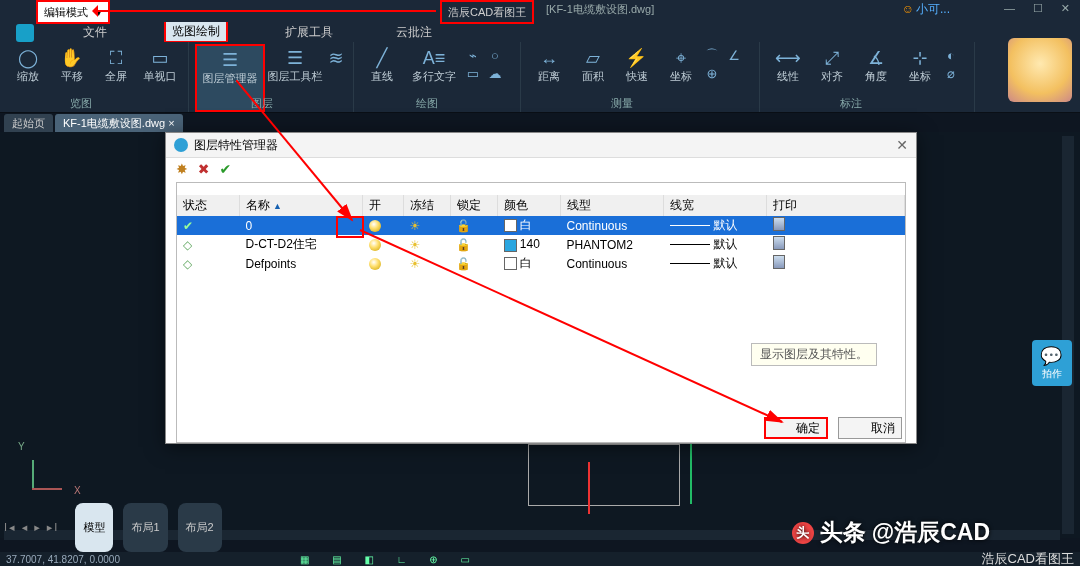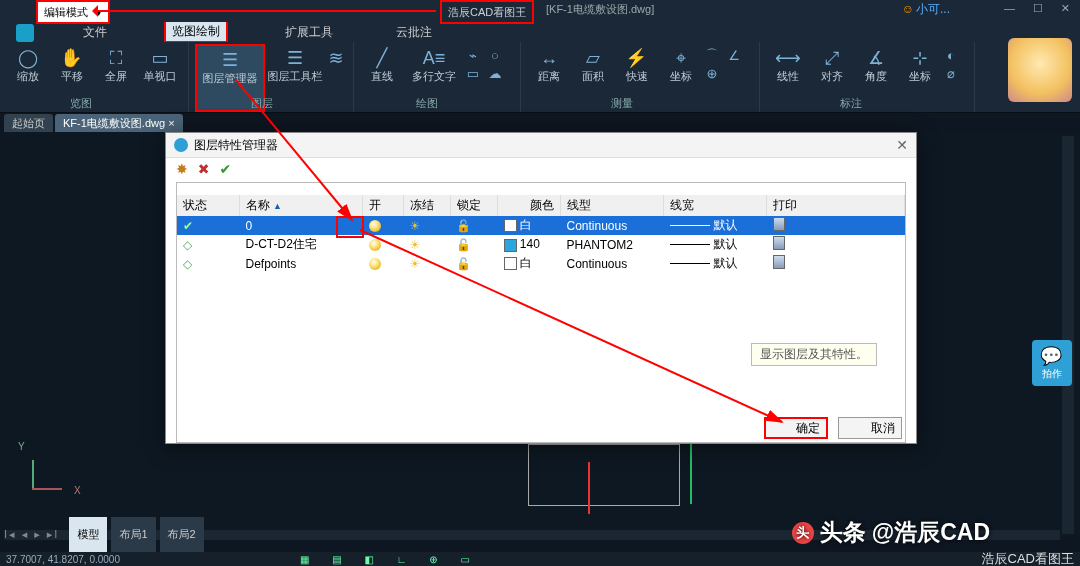--- a/index.html
+++ b/index.html
@@ -64,22 +64,22 @@
   .dlg-btns button{width:64px;height:22px;background:#f4f4f4;border:1px solid #999;font-size:12px;text-align:right;}
   .dlg-btns button.ok{border:2px solid red;}
   
   .diag{position:absolute;left:236px;top:80px;width:640px;height:380px;z-index:60;pointer-events:none;}
   
   .avatar{position:absolute;right:8px;top:38px;width:64px;height:64px;border-radius:6px;background:radial-gradient(circle at 50% 40%,#ffe9b0,#f3c060 60%,#c88 100%);z-index:70;}
   
   .side-action{position:absolute;right:8px;top:340px;width:40px;height:46px;background:#2ea0d6;border-radius:4px;color:#fff;font-size:10px;display:flex;flex-direction:column;align-items:center;justify-content:center;z-index:50;}
   .side-action .chat{font-size:18px;}
   
-  .layouts{position:absolute;left:4px;bottom:14px;display:flex;align-items:center;gap:4px;font-size:11px;color:#ccc;}
-  .layouts .lt{background:#2a3a48;padding:10px 8px;border-radius:0;}
+  .layouts{position:absolute;left:4px;bottom:14px;display:flex;align-items:center;gap:10px;font-size:11px;color:#ccc;}
+  .layouts .lt{background:#2a3a48;padding:17px 8px;border-radius:8px;}
   .layouts .lt.active{background:#d9e6ef;color:#000;}
   .layouts .nav{color:#888;margin-right:6px;letter-spacing:2px;}
   
   .status{position:absolute;left:0;bottom:0;right:0;height:14px;background:#15202b;color:#9ab;font-size:10px;display:flex;align-items:center;padding:0 6px;}
   .status .icons{margin-left:180px;letter-spacing:10px;color:#6fa;}
   .status .right{margin-left:auto;color:#ddd;font-size:13px;}
   
   .wm{position:absolute;right:90px;bottom:18px;color:#fff;font-size:23px;font-weight:bold;display:flex;align-items:center;gap:6px;text-shadow:0 0 4px #000;z-index:80;}
   .wm .dot{width:22px;height:22px;border-radius:50%;background:#e44;color:#fff;font-size:13px;display:flex;align-items:center;justify-content:center;}
   .sort-ar{color:#1560b0;font-size:9px;margin-left:3px;}
@@ -240,21 +240,21 @@
   </div>
   <div class="grid-wrap">
     <table class="layer">
       <tbody>
           <tr>
         <th style="width:50px;">状态</th>
         <th style="width:110px;"><span>名称</span><span class="sort-ar">▲</span></th>
         <th style="width:28px;">开</th>
         <th style="width:34px;">冻结</th>
         <th style="width:34px;">锁定</th>
-        <th style="width:50px;text-align:right;">颜色</th>
+        <th style="width:50px;">颜色</th>
         <th style="width:90px;">线型</th>
         <th style="width:90px;">线宽</th>
         <th>打印</th>
       </tr>
       </tbody>
         <tbody id="layer-rows">
           <tr class="sel">
             <td><span style="color:#9f9;">✔</span></td>
             <td>0</td>
             <td><span class="bulb on"></span></td>

